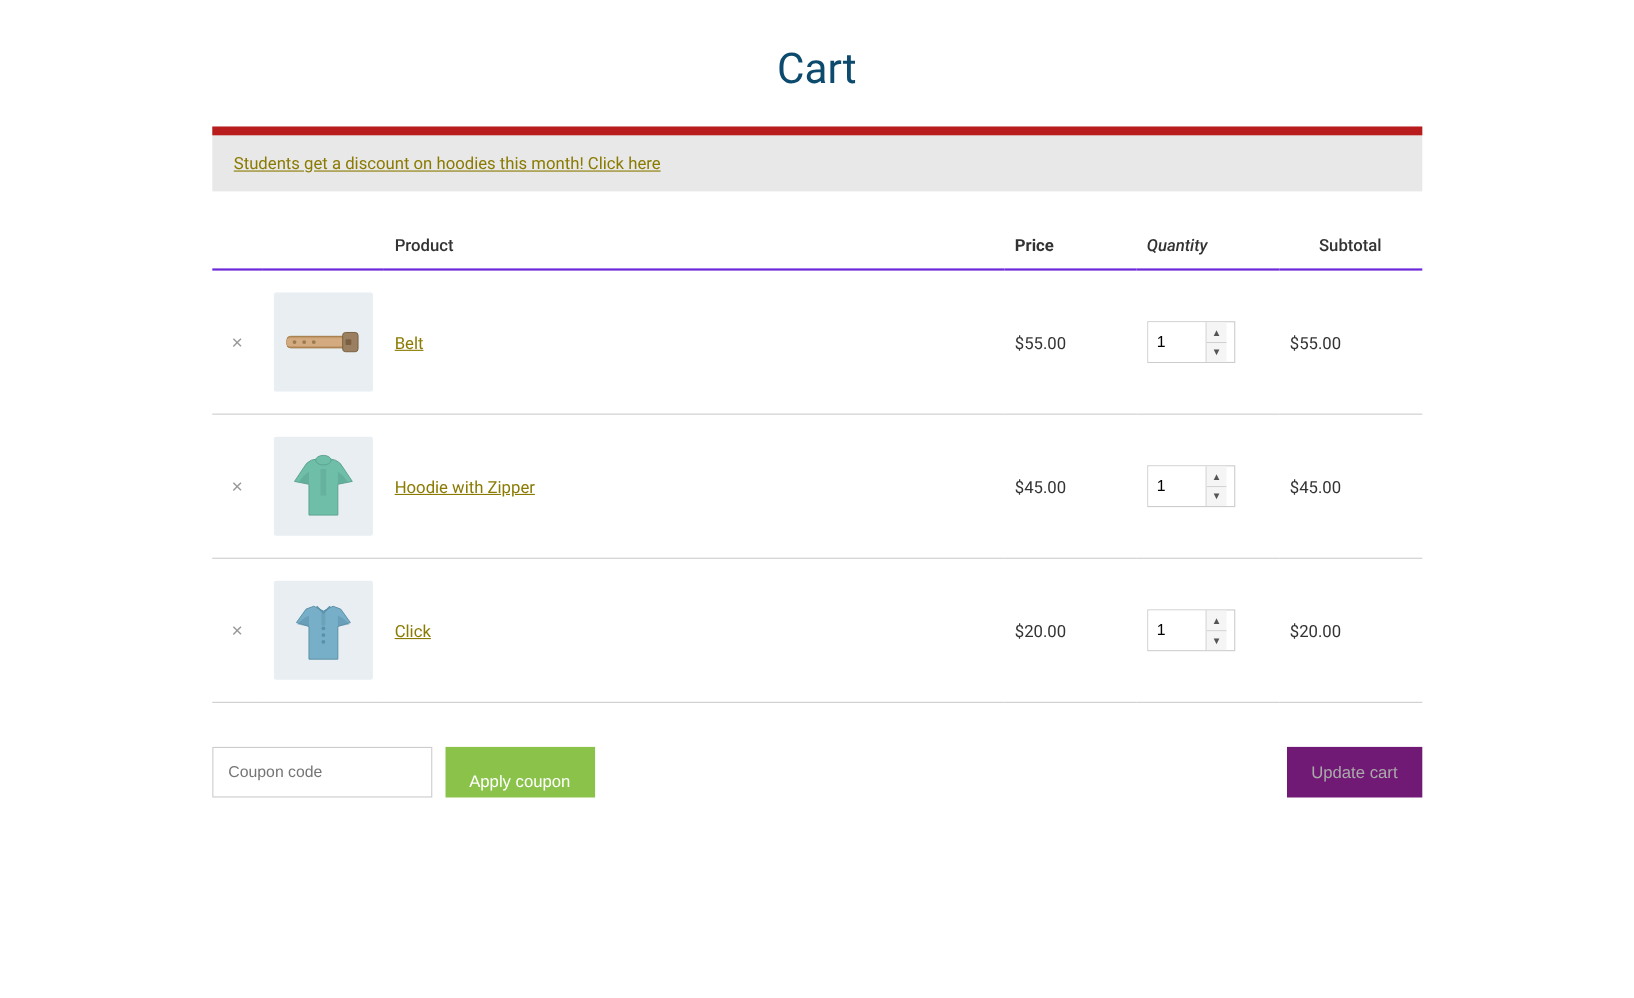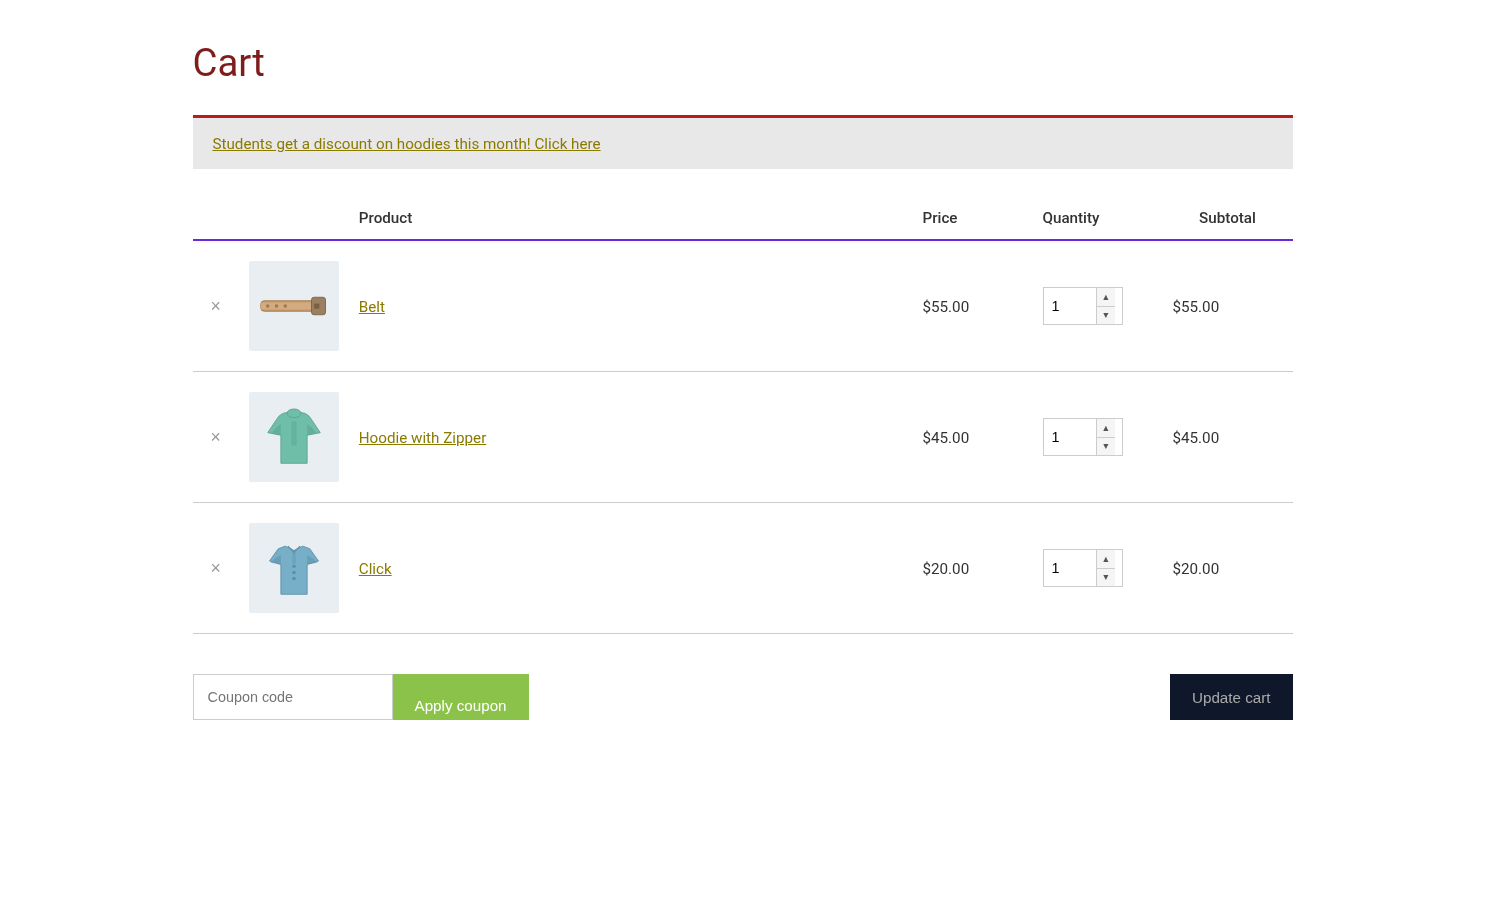--- a/index.html
+++ b/index.html
@@ -9,26 +9,27 @@
       color: #333;
     }
     .page-container {
       max-width: 1140px;
       margin: 0 auto;
       padding: 40px 20px;
     }
     .page-title {
       font-size: 2.4rem;
       font-weight: 400;
-      color: #7f1d1d;
+      color: #0c4a6e;
       margin-bottom: 30px;
+      text-align: center;
     }
     .promo-banner {
       background: #e8e8e8;
-      border-top: 3px solid #b91c1c;
+      border-top: 8px solid #b91c1c;
       padding: 16px 20px;
       margin-bottom: 30px;
     }
     .promo-banner a {
       color: #8a7a00;
       text-decoration: underline;
       font-size: 0.95rem;
     }
     .cart-table {
       width: 100%;
@@ -38,22 +39,22 @@
     .cart-table thead tr {
       border-bottom: 2px solid #6d28d9;
     }
     .cart-table th {
       font-weight: 500;
       font-size: 0.95rem;
       padding: 10px 10px 12px;
       text-align: left;
       color: #333;
     }
-    .cart-table th.col-price { text-align: left; }
-    .cart-table th.col-quantity { text-align: left; }
+    .cart-table th.col-price { text-align: left; font-weight: bold; }
+    .cart-table th.col-quantity { text-align: left; font-style: italic; }
     .cart-table th.col-subtotal { text-align: center; }
     .cart-table tbody tr {
       border-bottom: 1px solid #ccc;
     }
     .cart-table td {
       padding: 20px 10px;
       vertical-align: middle;
     }
     .col-remove { width: 40px; text-align: center; }
     .col-image { width: 110px; }
@@ -133,21 +134,21 @@
       color: #333;
     }
     .cart-actions {
       display: flex;
       align-items: center;
       justify-content: space-between;
       padding: 10px 0 20px;
     }
     .coupon-area {
       display: flex;
-      gap: 0;
+      gap: 12px;
       align-items: center;
     }
     .coupon-input {
       border: 1px solid #ccc;
       padding: 10px 14px;
       font-size: 0.9rem;
       color: #aaa;
       outline: none;
       width: 200px;
       height: 46px;
@@ -156,21 +157,21 @@
       background: #8bc34a;
       color: #fff;
       border: none;
       padding: 23px 22px;
       font-size: 0.95rem;
       cursor: pointer;
       height: 46px;
       font-weight: 500;
     }
     .update-cart-btn {
-      background: #0f172a;
+      background: #701a75;
       color: #aaa;
       border: none;
       padding: 10px 22px;
       font-size: 0.95rem;
       cursor: pointer;
       height: 46px;
     }
   </style>
 </head>
 <body>

